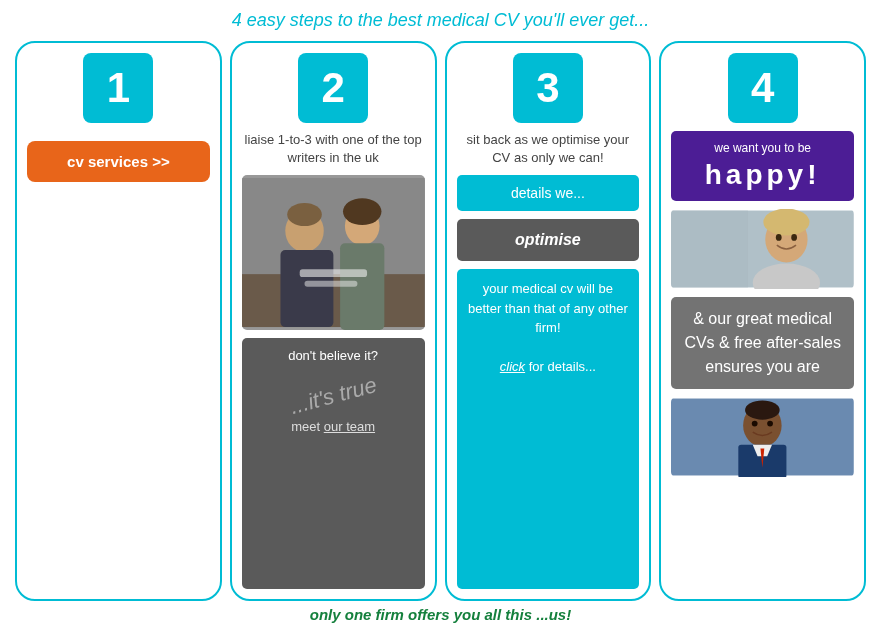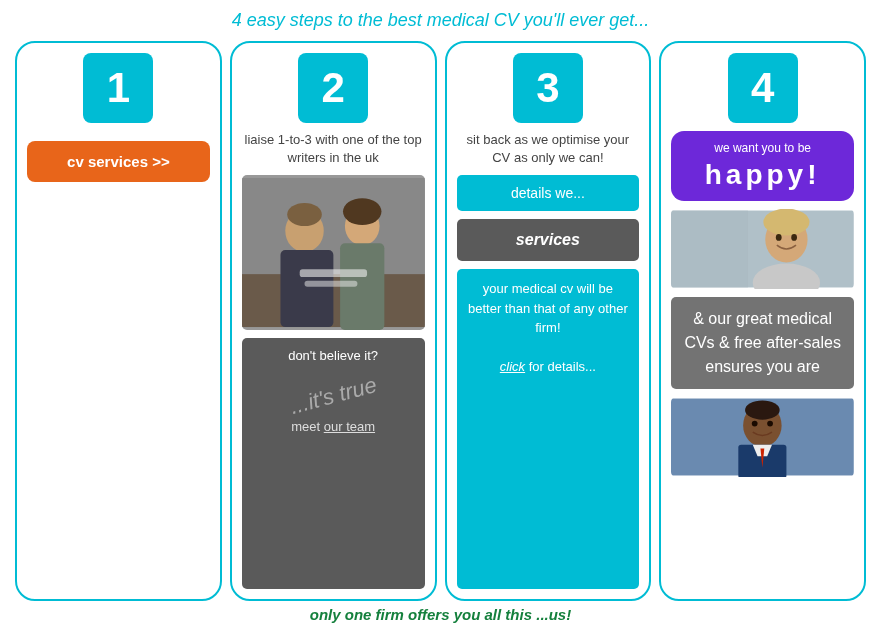--- a/index.html
+++ b/index.html
@@ -142,24 +142,24 @@
 
     .click-link {
       color: #fff;
       text-decoration: underline;
       font-style: italic;
       font-size: 13px;
     }
 
     
     .happy-box {
-      background-color: #6d28d9;
-      color: white;
-      width: 100%;
-      border-radius: 13px;
+      background-color: #4c1d95;
+      color: white;
+      width: 100%;
+      border-radius: 5px;
       padding: 10px;
       text-align: center;
     }
 
     .happy-box .we-want {
       font-size: 12px;
       margin-bottom: 4px;
     }
 
     .happy-box .happy-word {
@@ -259,21 +259,21 @@
     </div>
   </div>
 
   <div class="column">
     <div class="step-number">3</div>
     <p class="step-desc">sit back as we
 optimise your CV
 as only we can!</p>
 
     <div class="cyan-box">details we...</div>
-    <div class="gray-box">services</div>
+    <div class="gray-box">optimise</div>
 
     <div class="cyan-box-large">
       <p>your medical cv will be better than that of any other firm!</p>
       <br>
       <p>
         <a href="#" class="click-link">click</a><span> for details...</span>
       </p>
     </div>
   </div>
 

